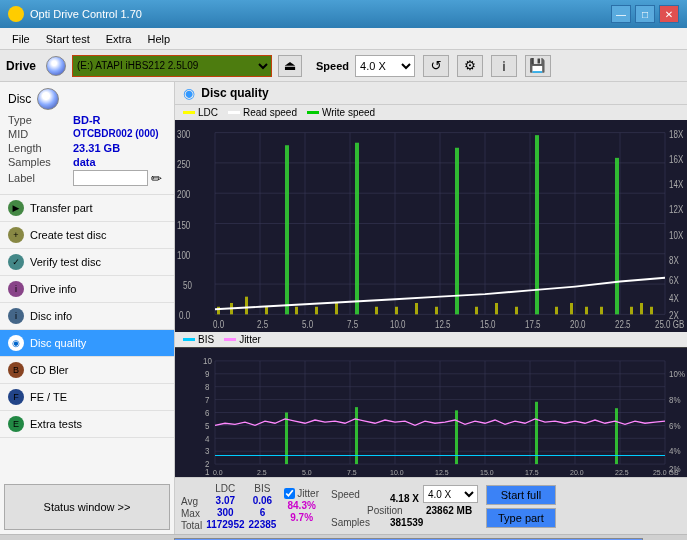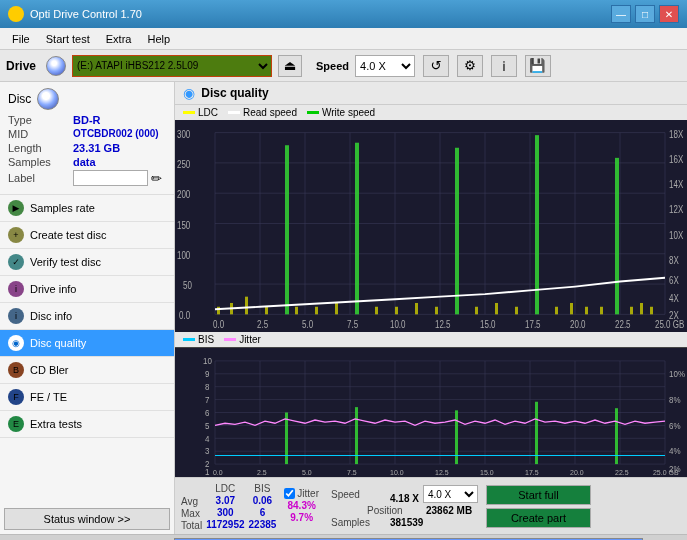--- a/index.html
+++ b/index.html
@@ -104,21 +104,21 @@
       cursor: pointer;
       font-size: 11px;
       gap: 6px;
       border-bottom: 1px solid #e0e0e0;
     }
     .nav-item.active { background: #3399ff; color: white; }
     .nav-icon { width: 16px; height: 16px; border-radius: 50%; display: flex; align-items: center; justify-content: center; font-size: 9px; }
 
     .status-btn {
       margin: 4px;
-      padding: 4px 8px;
+      padding: 16px 8px;
       background: #e0e0e0;
       border: 1px solid #aaa;
       cursor: pointer;
       font-size: 11px;
       text-align: center;
     }
 
     
     .content {
       flex: 1;
@@ -156,22 +156,22 @@
       padding: 3px 6px;
     }
     .stats-row {
       display: flex;
       align-items: center;
       gap: 0;
     }
 
     .action-btns { display: flex; flex-direction: column; gap: 3px; margin-left: 8px; }
     .action-btn {
-      padding: 3px 24px;
-      background: #15803d;
+      padding: 3px 10px;
+      background: #3b82f6;
       border: 1px solid #aaa;
       cursor: pointer;
       font-size: 11px;
       min-width: 70px;
       text-align: center;
     }
 
     
     .statusbar {
       background: #d0d0d0;
@@ -294,21 +294,21 @@
       <div class="disc-row" style="align-items:center;">
         <span class="disc-key">Label</span>
         <input class="label-input" type="text" value="" style="">
         <span style="margin-left:3px;cursor:pointer;font-size:13px;">✏</span>
       </div>
     </div>
 
     <div class="nav-items">
       <div class="nav-item">
         <div class="nav-icon" style="background:#448844;">▶</div>
-        <span>Samples rate</span>
+        <span>Transfer part</span>
       </div>
       <div class="nav-item">
         <div class="nav-icon" style="background:#888844;">+</div>
         <span>Create test disc</span>
       </div>
       <div class="nav-item">
         <div class="nav-icon" style="background:#448888;">✓</div>
         <span>Verify test disc</span>
       </div>
       <div class="nav-item">
@@ -578,21 +578,21 @@
             <span style="font-size:10px;font-weight:bold;">23862 MB</span>
           </div>
           <div style="display:flex;align-items:center;gap:4px;">
             <span style="font-size:10px;color:#444;width:55px;">Samples</span>
             <span style="font-size:10px;font-weight:bold;text-align:center;">381539</span>
           </div>
         </div>
 
         <div class="action-btns">
           <button class="action-btn">Start full</button>
-          <button class="action-btn">Create part</button>
+          <button class="action-btn">Type part</button>
         </div>
       </div>
     </div>
 
   </div>
 </div>
 
 <div class="statusbar">
   <span class="status-text">Test completed</span>
   <div class="progress-bar-container">

